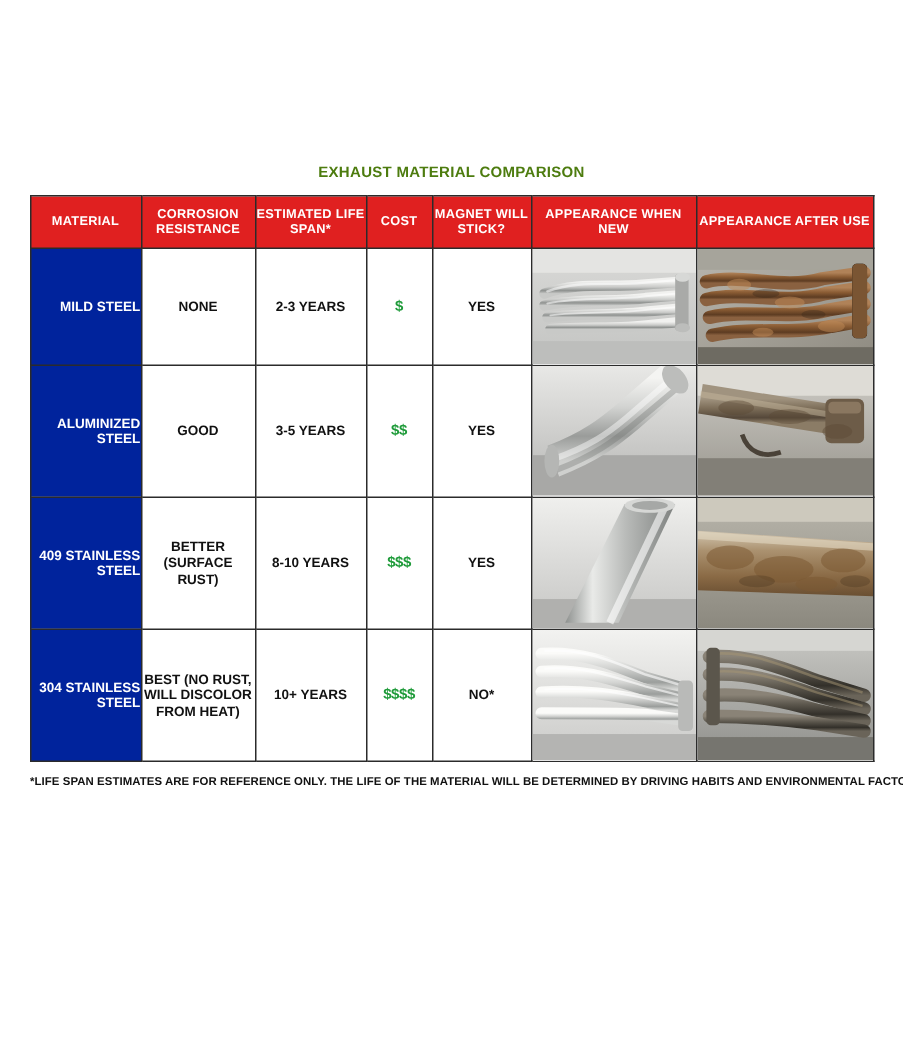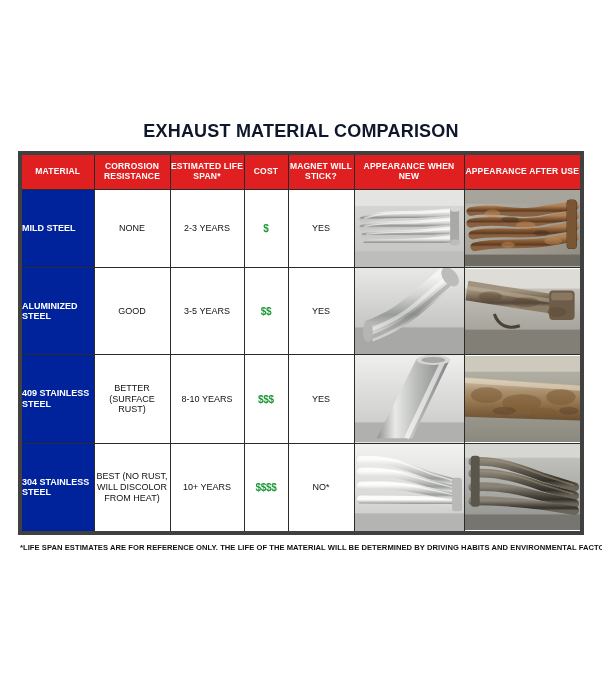--- a/index.html
+++ b/index.html
@@ -20,35 +20,34 @@
     background: #ffffff;
   }
   #chart-wrap {
     position: absolute;
     left: 0;
     top: 110px;
     width: 602px;
   }
   .chart-title {
     text-align: center;
-    font-size: 18px;
+    font-size: 10px;
     font-weight: bold;
     letter-spacing: 0.2px;
-    color: #0f172a;
+    color: #4d7c0f;
     text-transform: uppercase;
     margin-bottom: 9px;
     font-family: "Liberation Sans", sans-serif;
-    margin-top: 11px;
   }
   table.cmp {
     border-collapse: collapse;
     table-layout: fixed;
     margin: 0 auto;
     width: 562px;
-    border: 4px solid #404040;
+    border: 1px solid #404040;
   }
   table.cmp td, table.cmp th {
     border: 1px solid #2b2b2b;
     padding: 0;
     vertical-align: middle;
   }
   thead th {
     background: #e02020;
     color: #ffffff;
     font-size: 8.5px;
@@ -59,29 +58,29 @@
     height: 34px;
     text-align: center;
     padding: 2px 3px;
   }
   td.matcell {
     background: #00239c;
     color: #ffffff;
     font-size: 9px;
     font-weight: bold;
     line-height: 1.18;
-    text-align: left;
+    text-align: right;
     text-transform: uppercase;
     padding: 4px 2px;
   }
   td.txt {
     background: #ffffff;
     color: #111111;
     font-size: 9px;
-    font-weight: normal;
+    font-weight: bold;
     line-height: 1.18;
     text-align: center;
     text-transform: uppercase;
     padding: 4px 3px;
   }
   td.cost {
     background: #ffffff;
     color: #1f9b3a;
     font-size: 10px;
     font-weight: bold;

